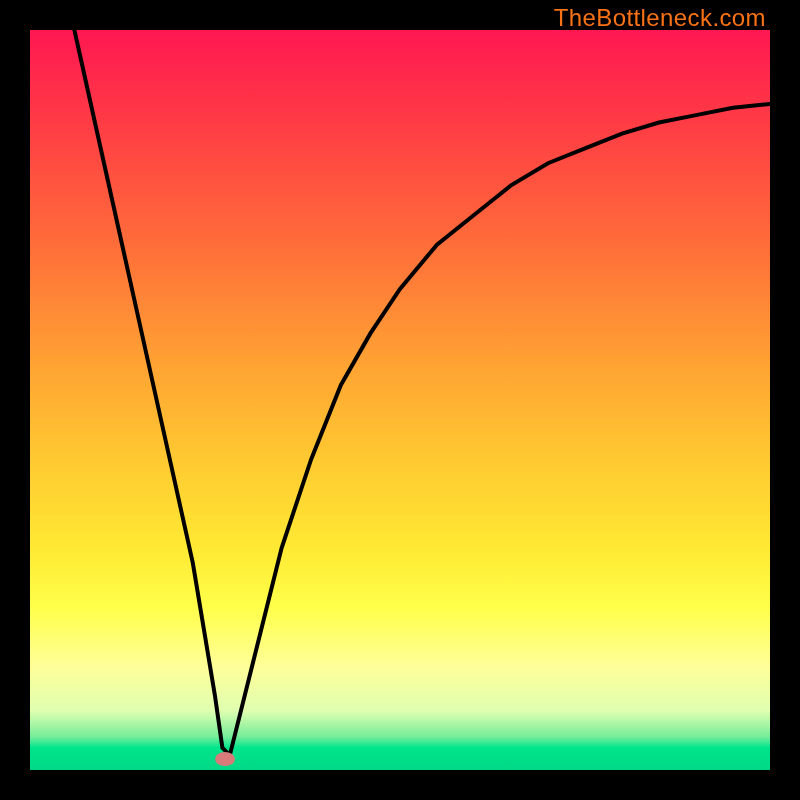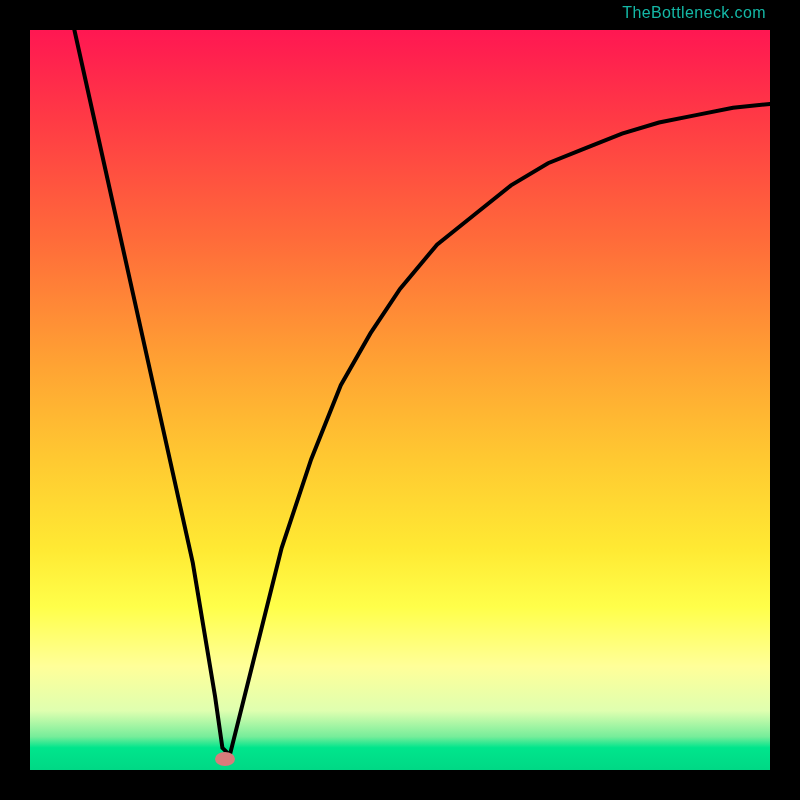--- a/index.html
+++ b/index.html
@@ -30,22 +30,22 @@
       #dfffb0 92%,
       #76ed9a 95.5%,
       #00e58c 97%,
       #00d885 100%
     );
   }
   .watermark {
     position: absolute;
     top: 4px;
     right: 34px;
-    color: #14b8a6;
-    font-size: 16px;
+    color: #f97316;
+    font-size: 24px;
     letter-spacing: 0.4px;
     font-weight: 500;
   }
   svg.curve {
     position: absolute;
     left: 30px;
     top: 30px;
     width: 740px;
     height: 740px;
   }

